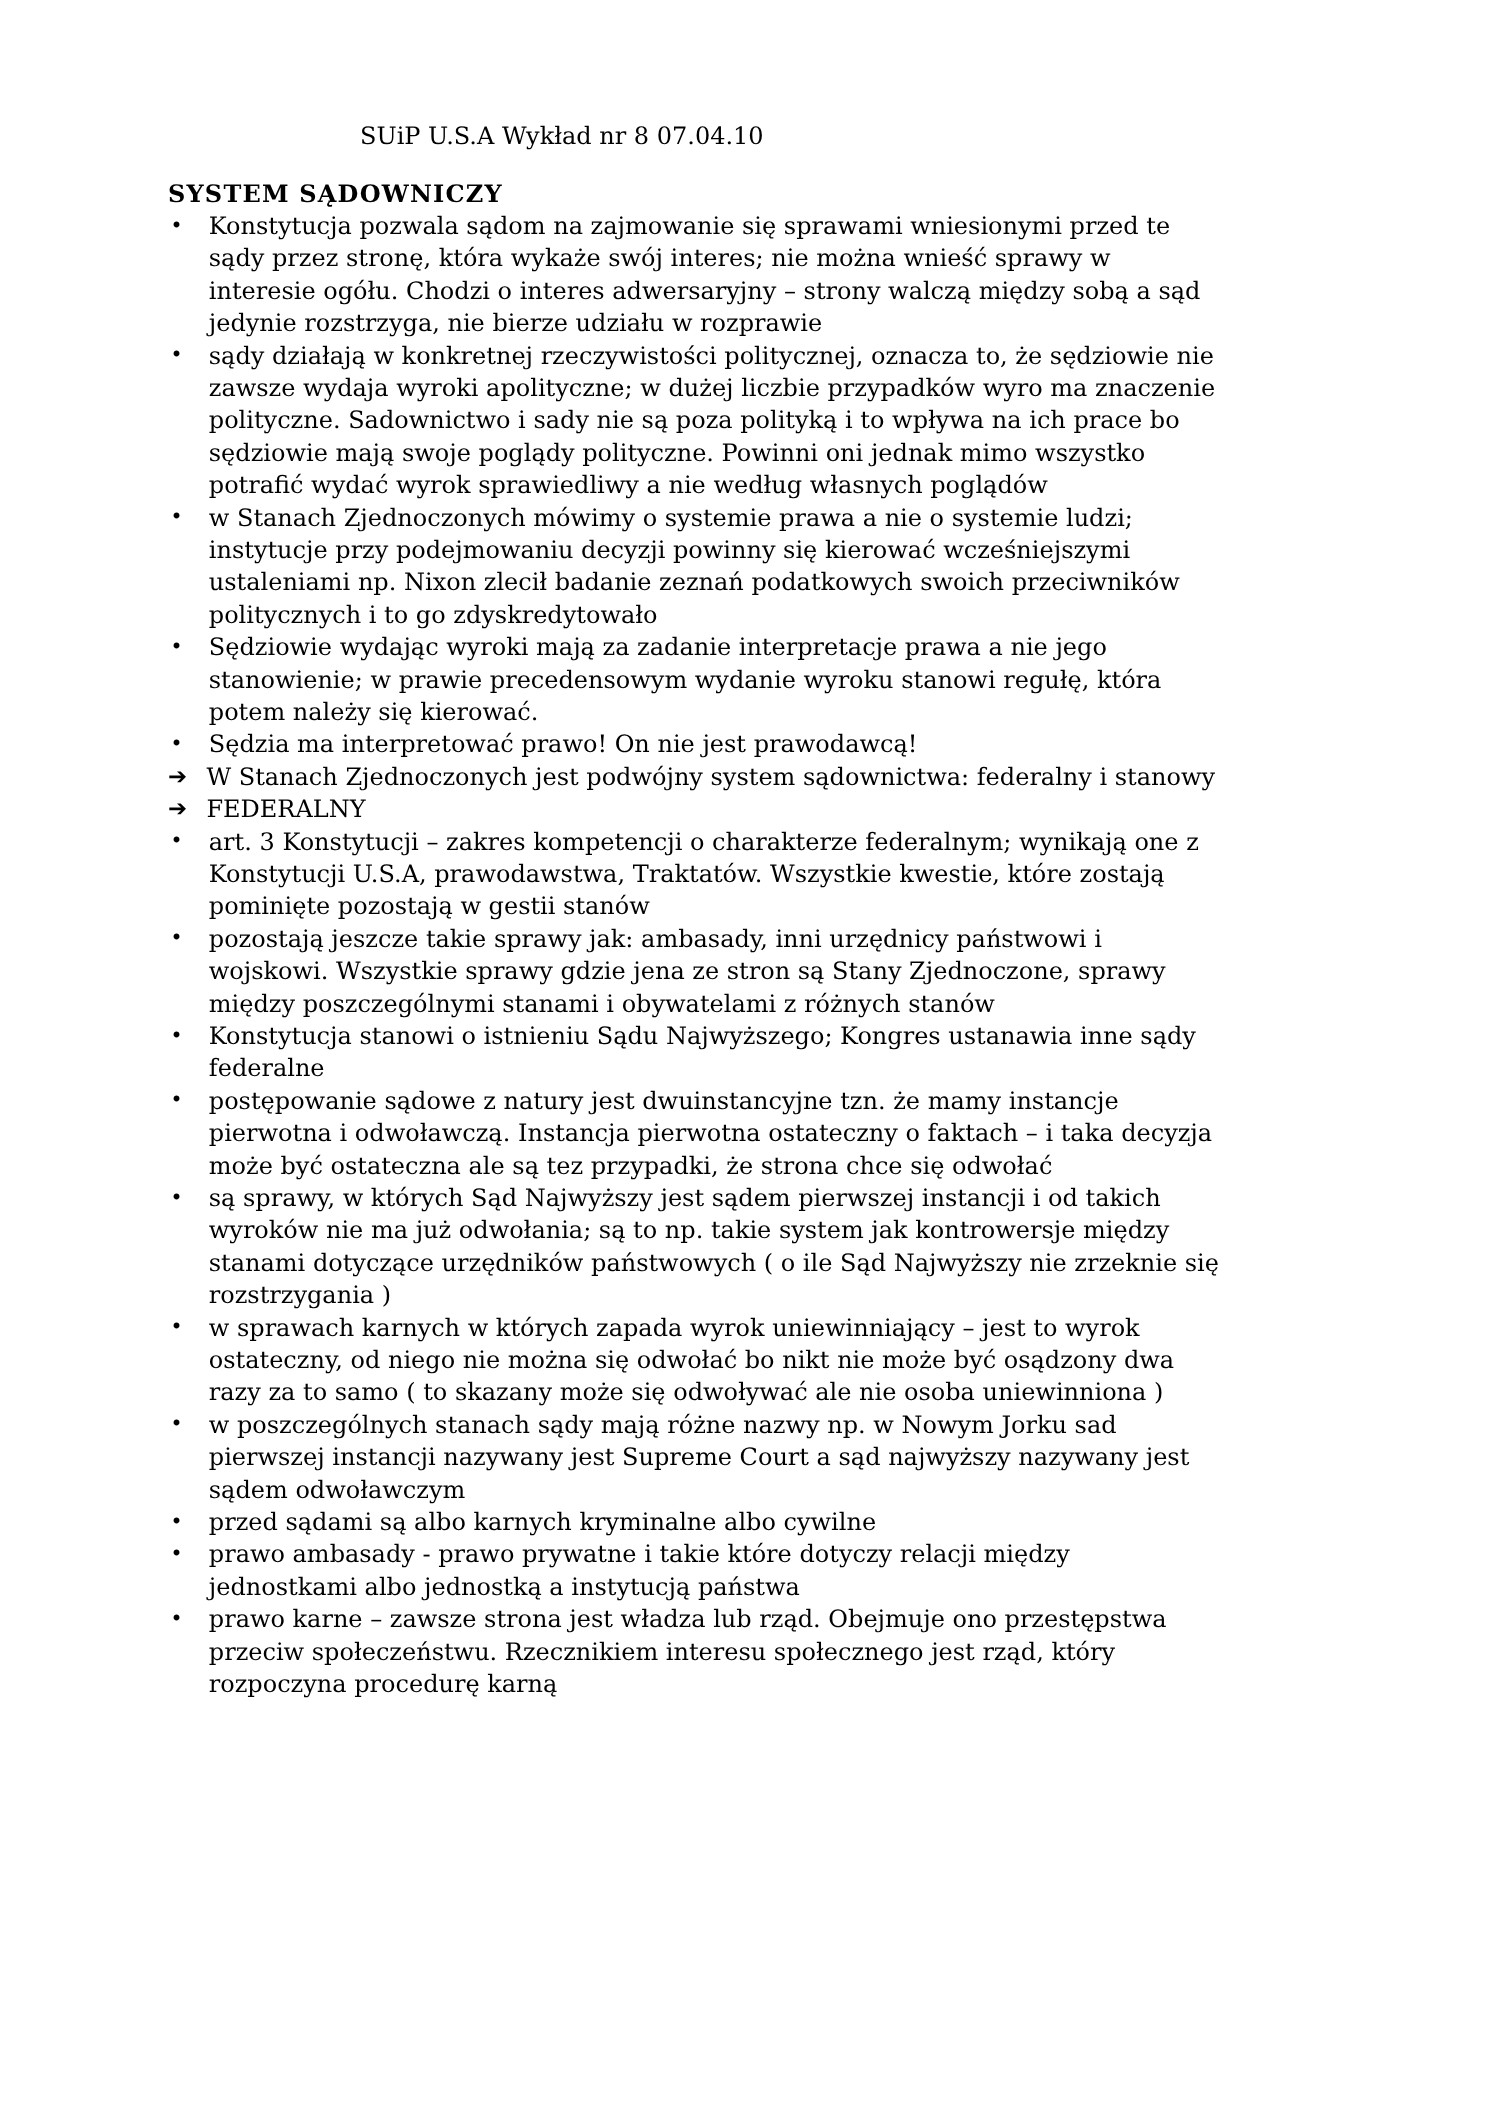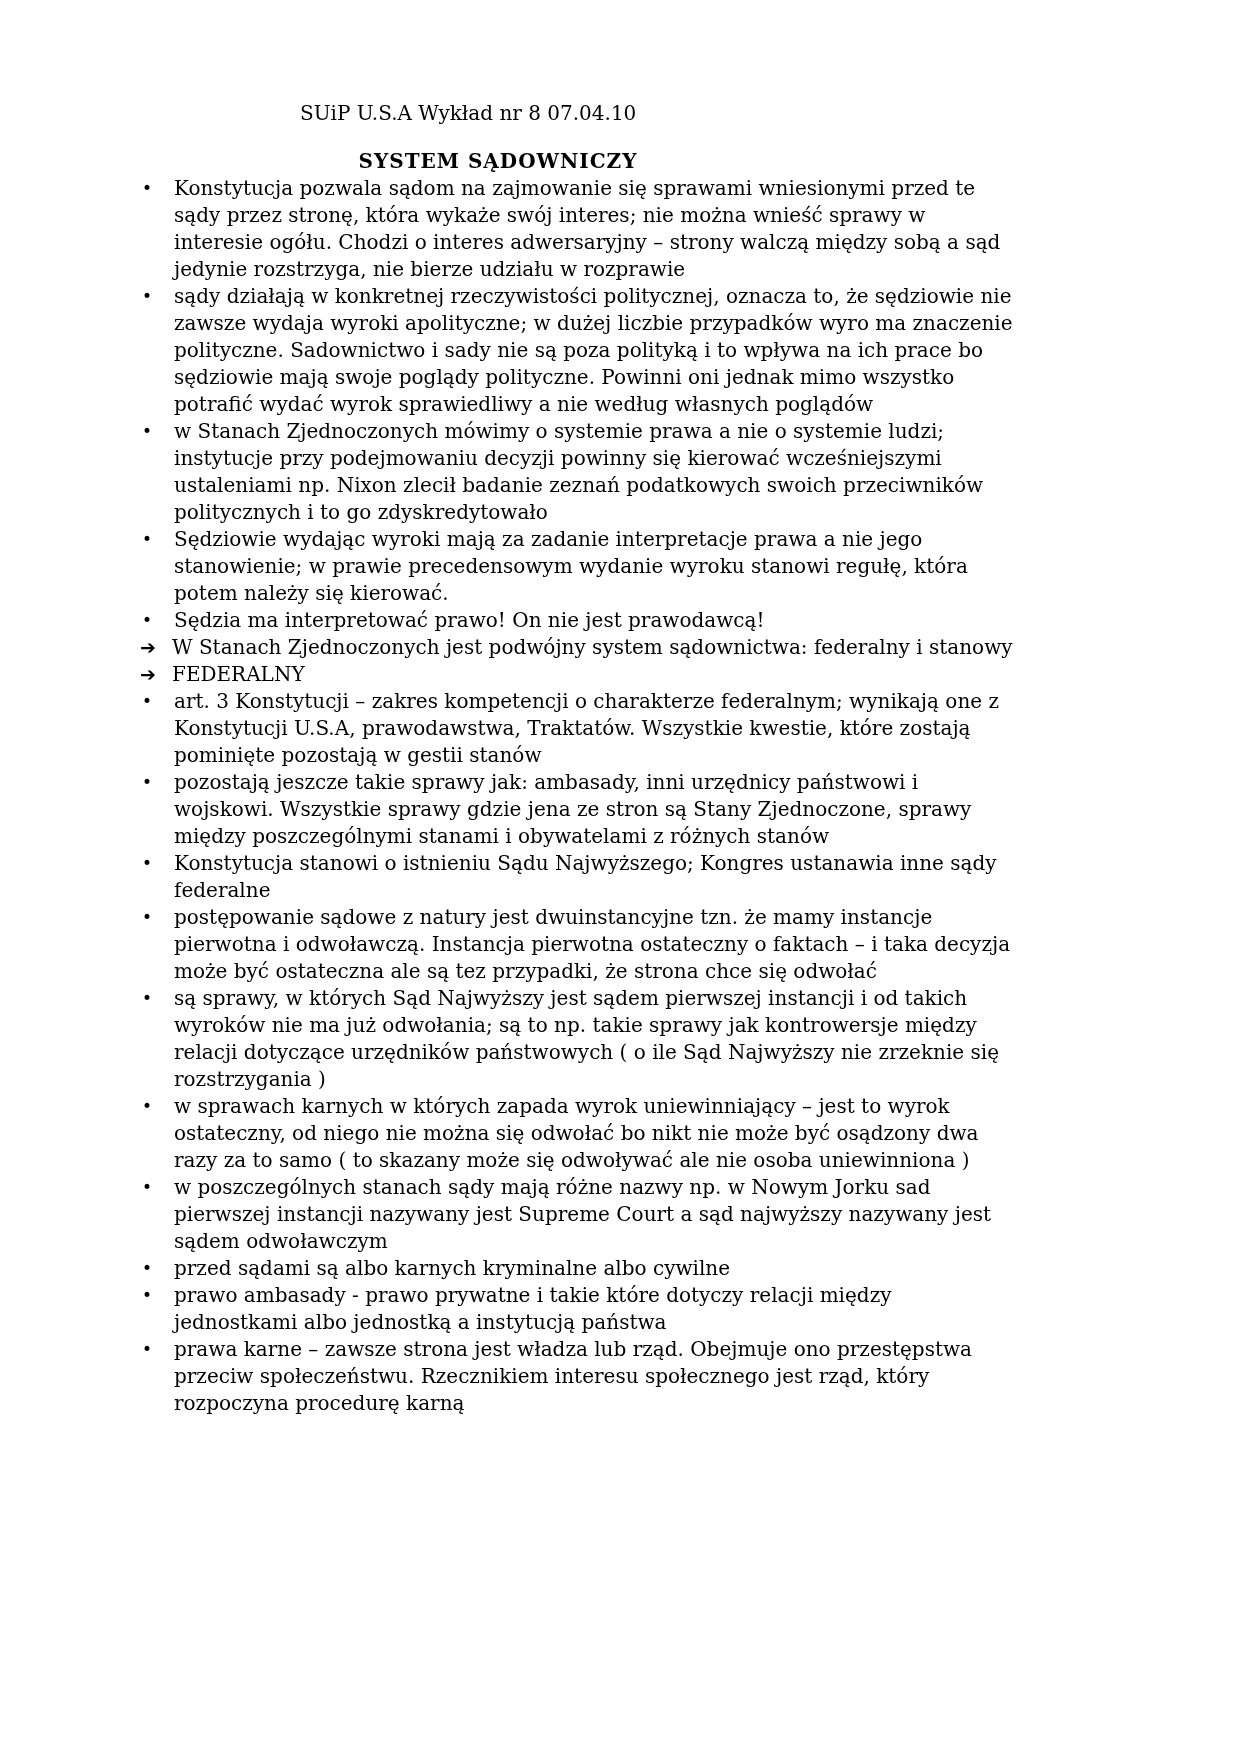--- a/index.html
+++ b/index.html
@@ -20,21 +20,20 @@
     height: 1754px;
     padding: 100px 222px 40px 140px;
   }
   .doc-header {
     font-size: 20px;
     line-height: 27px;
     margin-left: 160px;
   }
   .doc-title {
     width: 716px;
-    text-align: center;
     font-weight: bold;
     font-size: 20px;
     line-height: 27px;
     margin-top: 21px;
     letter-spacing: 1px;
   }
   ul.content-list {
     list-style: none;
     margin: 0;
     padding: 0;
@@ -127,37 +126,37 @@
       <li>
         <span class="marker marker-bullet">•</span>
         <span class="li-text"><span>Konstytucja stanowi o istnieniu Sądu Najwyższego; </span><span class="b">Kongres ustanawia inne sądy federalne</span></span>
       </li>
       <li>
         <span class="marker marker-bullet">•</span>
         <span class="li-text"><span class="b">postępowanie sądowe z natury jest dwuinstancyjne</span><span> tzn. że mamy instancje pierwotna i odwoławczą. </span><span class="b">Instancja pierwotna ostateczny o faktach</span><span> – i taka decyzja może być ostateczna ale są tez przypadki, że strona chce się odwołać</span></span>
       </li>
       <li>
         <span class="marker marker-bullet">•</span>
-        <span class="li-text"><span>są sprawy, w których Sąd Najwyższy jest sądem pierwszej instancji i od takich wyroków nie ma już odwołania; są to np. takie sprawy jak kontrowersje między relacji dotyczące urzędników państwowych ( o ile Sąd Najwyższy nie zrzeknie się rozstrzygania )</span></span>
+        <span class="li-text"><span>są sprawy, w których Sąd Najwyższy jest sądem pierwszej instancji i od takich wyroków nie ma już odwołania; są to np. takie system jak kontrowersje między stanami dotyczące urzędników państwowych ( o ile Sąd Najwyższy nie zrzeknie się rozstrzygania )</span></span>
       </li>
       <li>
         <span class="marker marker-bullet">•</span>
         <span class="li-text"><span class="b">w sprawach karnych w których zapada wyrok uniewinniający</span><span> – jest to wyrok ostateczny, od niego nie można się odwołać bo nikt nie może być osądzony dwa razy za to samo ( </span><span class="b">to skazany może się odwoływać ale nie osoba uniewinniona</span><span> )</span></span>
       </li>
       <li>
         <span class="marker marker-bullet">•</span>
         <span class="li-text"><span>w poszczególnych stanach sądy mają różne nazwy np. w Nowym Jorku sad pierwszej instancji nazywany jest Supreme Court  a sąd najwyższy nazywany jest sądem odwoławczym</span></span>
       </li>
       <li>
         <span class="marker marker-bullet">•</span>
         <span class="li-text"><span>przed sądami są albo karnych kryminalne albo cywilne</span></span>
       </li>
       <li>
         <span class="marker marker-bullet">•</span>
         <span class="li-text"><span class="b">prawo ambasady</span><span> -  prawo prywatne i takie które dotyczy relacji między jednostkami albo jednostką a instytucją państwa</span></span>
       </li>
       <li>
         <span class="marker marker-bullet">•</span>
-        <span class="li-text"><span class="b">prawa karne</span><span> – zawsze strona jest władza lub rząd. Obejmuje ono przestępstwa przeciw społeczeństwu. Rzecznikiem interesu społecznego jest rząd, który rozpoczyna procedurę karną</span></span>
+        <span class="li-text"><span class="b">prawo karne</span><span> – zawsze strona jest władza lub rząd. Obejmuje ono przestępstwa przeciw społeczeństwu. Rzecznikiem interesu społecznego jest rząd, który rozpoczyna procedurę karną</span></span>
       </li>
     </ul>
 
 </div>
 
 </body></html>

